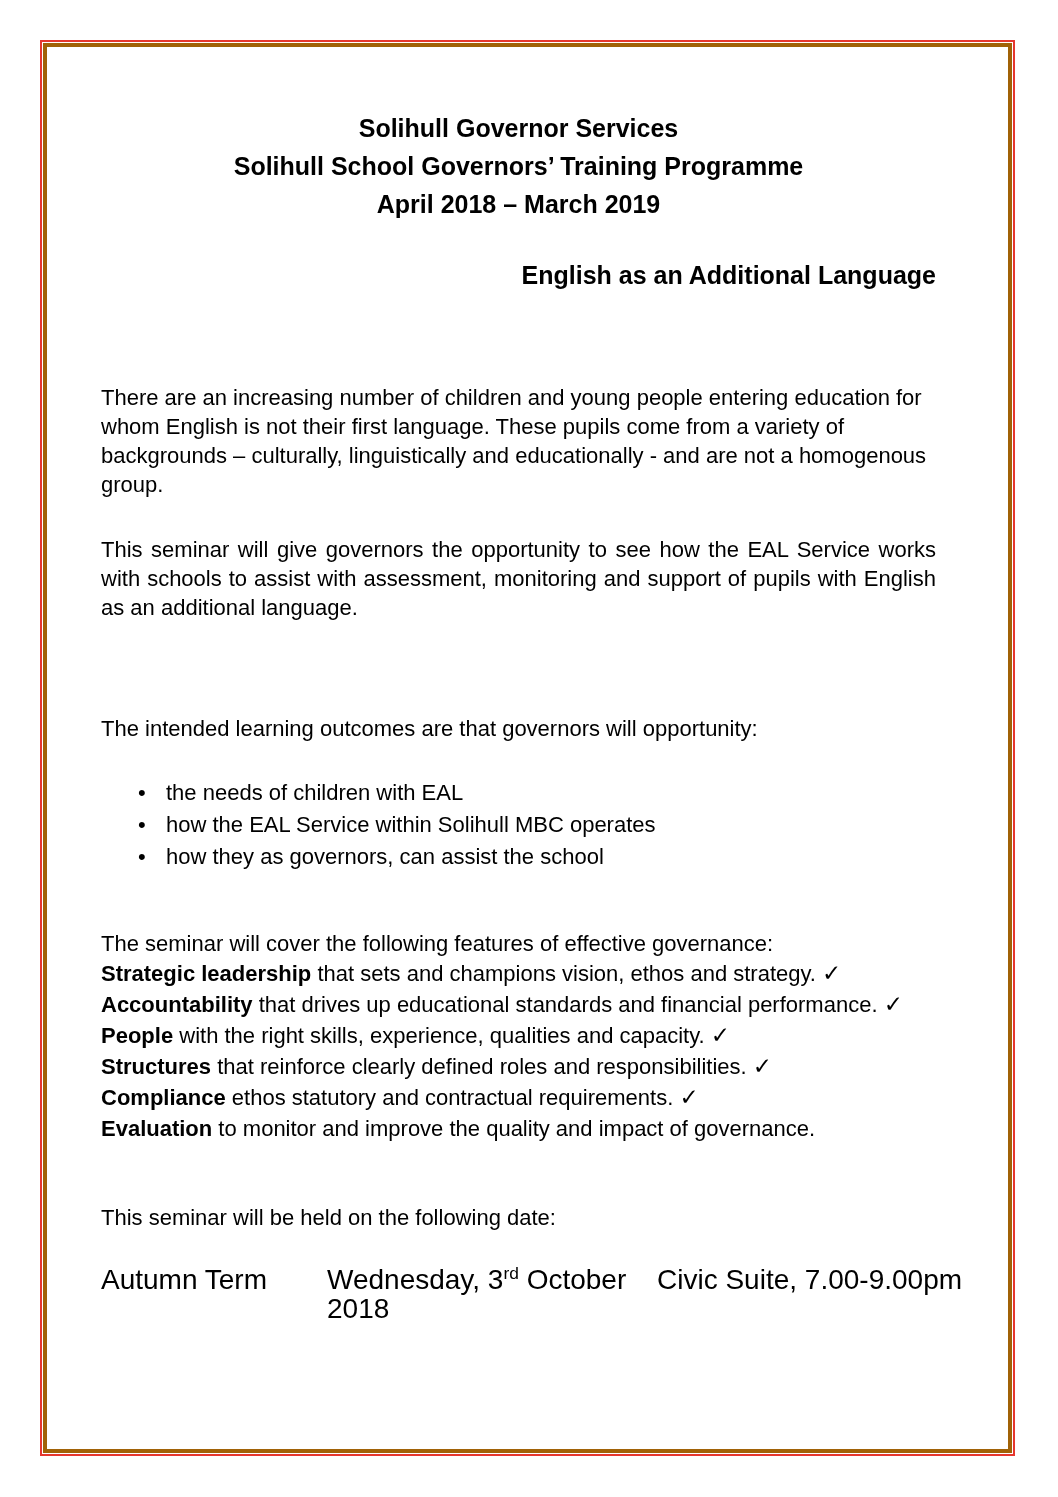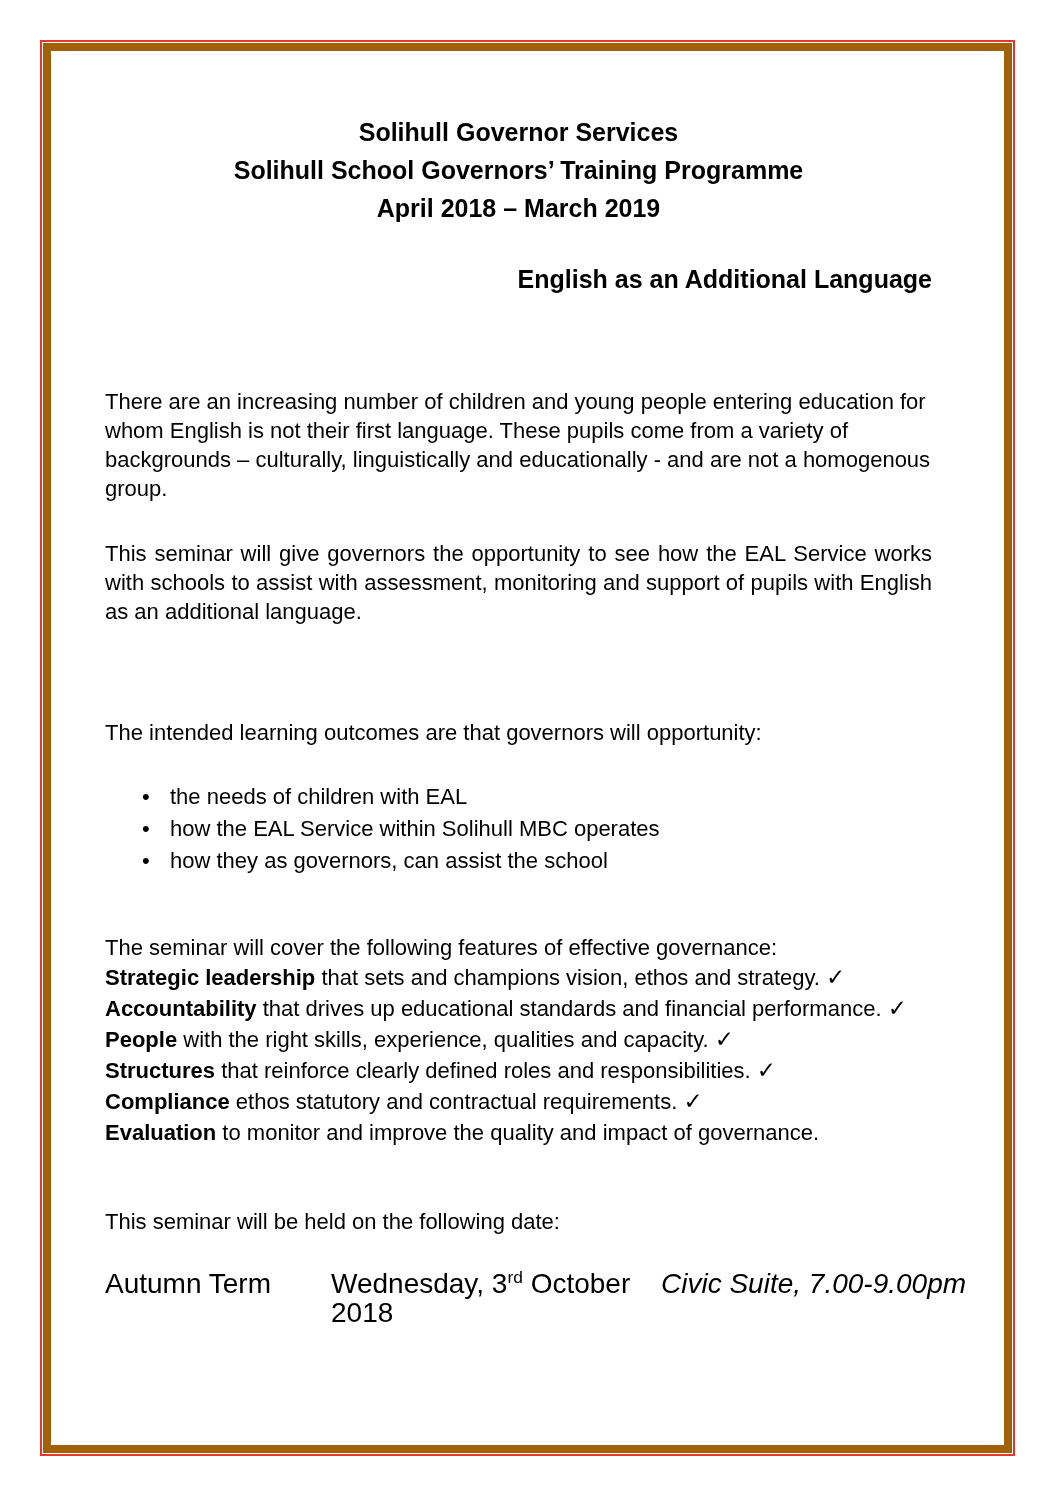--- a/index.html
+++ b/index.html
@@ -15,21 +15,21 @@
     position: absolute;
     left: 40px; top: 40px;
     width: 975px; height: 1416px;
     box-sizing: border-box;
     border: 2px solid #e6372e;
     padding: 1px;
   }
   .doc-frame-inner {
     box-sizing: border-box;
     width: 100%; height: 100%;
-    border: 8px solid #a16207;
+    border: 4px solid #a16207;
     padding: 62px 72px 0 54px;
   }
   .title-block {
     text-align: center;
     font-weight: bold;
     font-size: 25px;
     line-height: 38px;
   }
   .subtitle {
     text-align: right;
@@ -71,21 +71,21 @@
   .check-icon { font-size: 23px; }
   .para-date-intro { margin-top: 59px; }
   .date-row {
     margin-top: 33px;
     font-size: 28px;
     line-height: 29px;
     display: flex;
   }
   .date-col-term { width: 226px; flex: 0 0 auto; }
   .date-col-when { width: 330px; flex: 0 0 auto; }
-  .date-col-venue { flex: 0 0 auto; font-style: italic; }
+  .date-col-venue { flex: 0 0 auto; }
   sup { font-size: 0.62em; line-height: 0; }
 </style>
 </head>
 <body>
 
 <div class="doc-frame">
   <div class="doc-frame-inner">
 
     <div class="title-block">
       <div>Solihull Governor Services</div>

